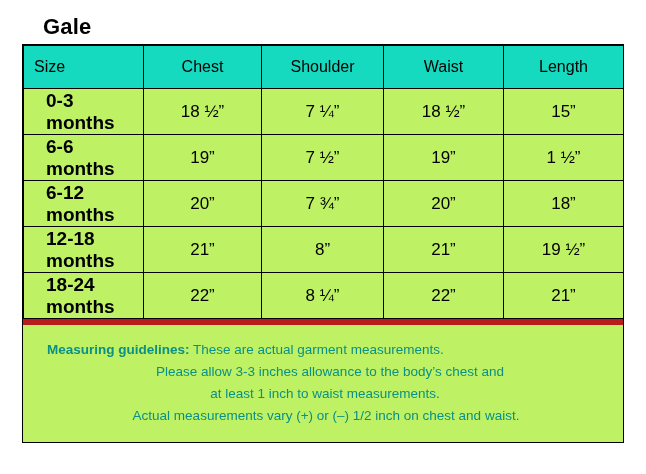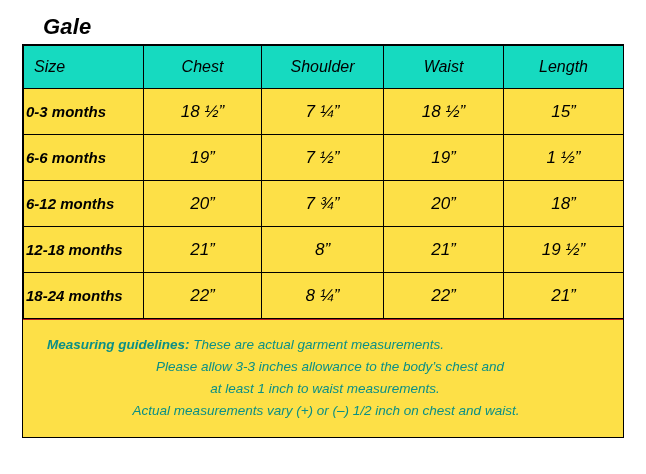--- a/index.html
+++ b/index.html
@@ -12,39 +12,38 @@
     height: 474px;
     font-family: "Liberation Sans", sans-serif;
     color: #000000;
     overflow: hidden;
   }
   .page {
     position: relative;
     width: 646px;
     height: 412px;
     box-sizing: border-box;
-    font-style: italic;
   }
   .title {
     position: absolute;
     left: 43px;
     top: 14px;
     font-size: 22px;
     font-weight: bold;
     letter-spacing: 0.2px;
     color: #000;
   }
   .table-wrap {
     position: absolute;
     left: 22px;
     top: 44px;
     width: 602px;
     border: 1px solid #000;
     box-sizing: border-box;
-    background: #fde047;
+    background: #bef264;
   }
   table.size-table {
     border-collapse: collapse;
     width: 100%;
     table-layout: fixed;
   }
   table.size-table th,
   table.size-table td {
     border: 1px solid #000;
     height: 45px;
@@ -58,32 +57,32 @@
     font-weight: normal;
     font-size: 16px;
     height: 42px;
   }
   table.size-table thead th.first-col {
     text-align: left;
     padding-left: 10px;
   }
   table.size-table tbody td.first-col {
     text-align: left;
-    padding-left: 2px;
+    padding-left: 22px;
     font-weight: bold;
-    font-size: 15px;
+    font-size: 19px;
   }
   col.c1 { width: 120px; }
   col.c2 { width: 118px; }
   col.c3 { width: 122px; }
   col.c4 { width: 120px; }
   col.c5 { width: 120px; }
 
   .notes {
-    border-top: 1px solid #b91c1c;
+    border-top: 6px solid #b91c1c;
     padding: 14px 16px 16px 16px;
     box-sizing: border-box;
   }
   .notes .line {
     text-align: center;
     font-size: 13.5px;
     color: #0b8f86;
     line-height: 1.62;
     white-space: nowrap;
   }

